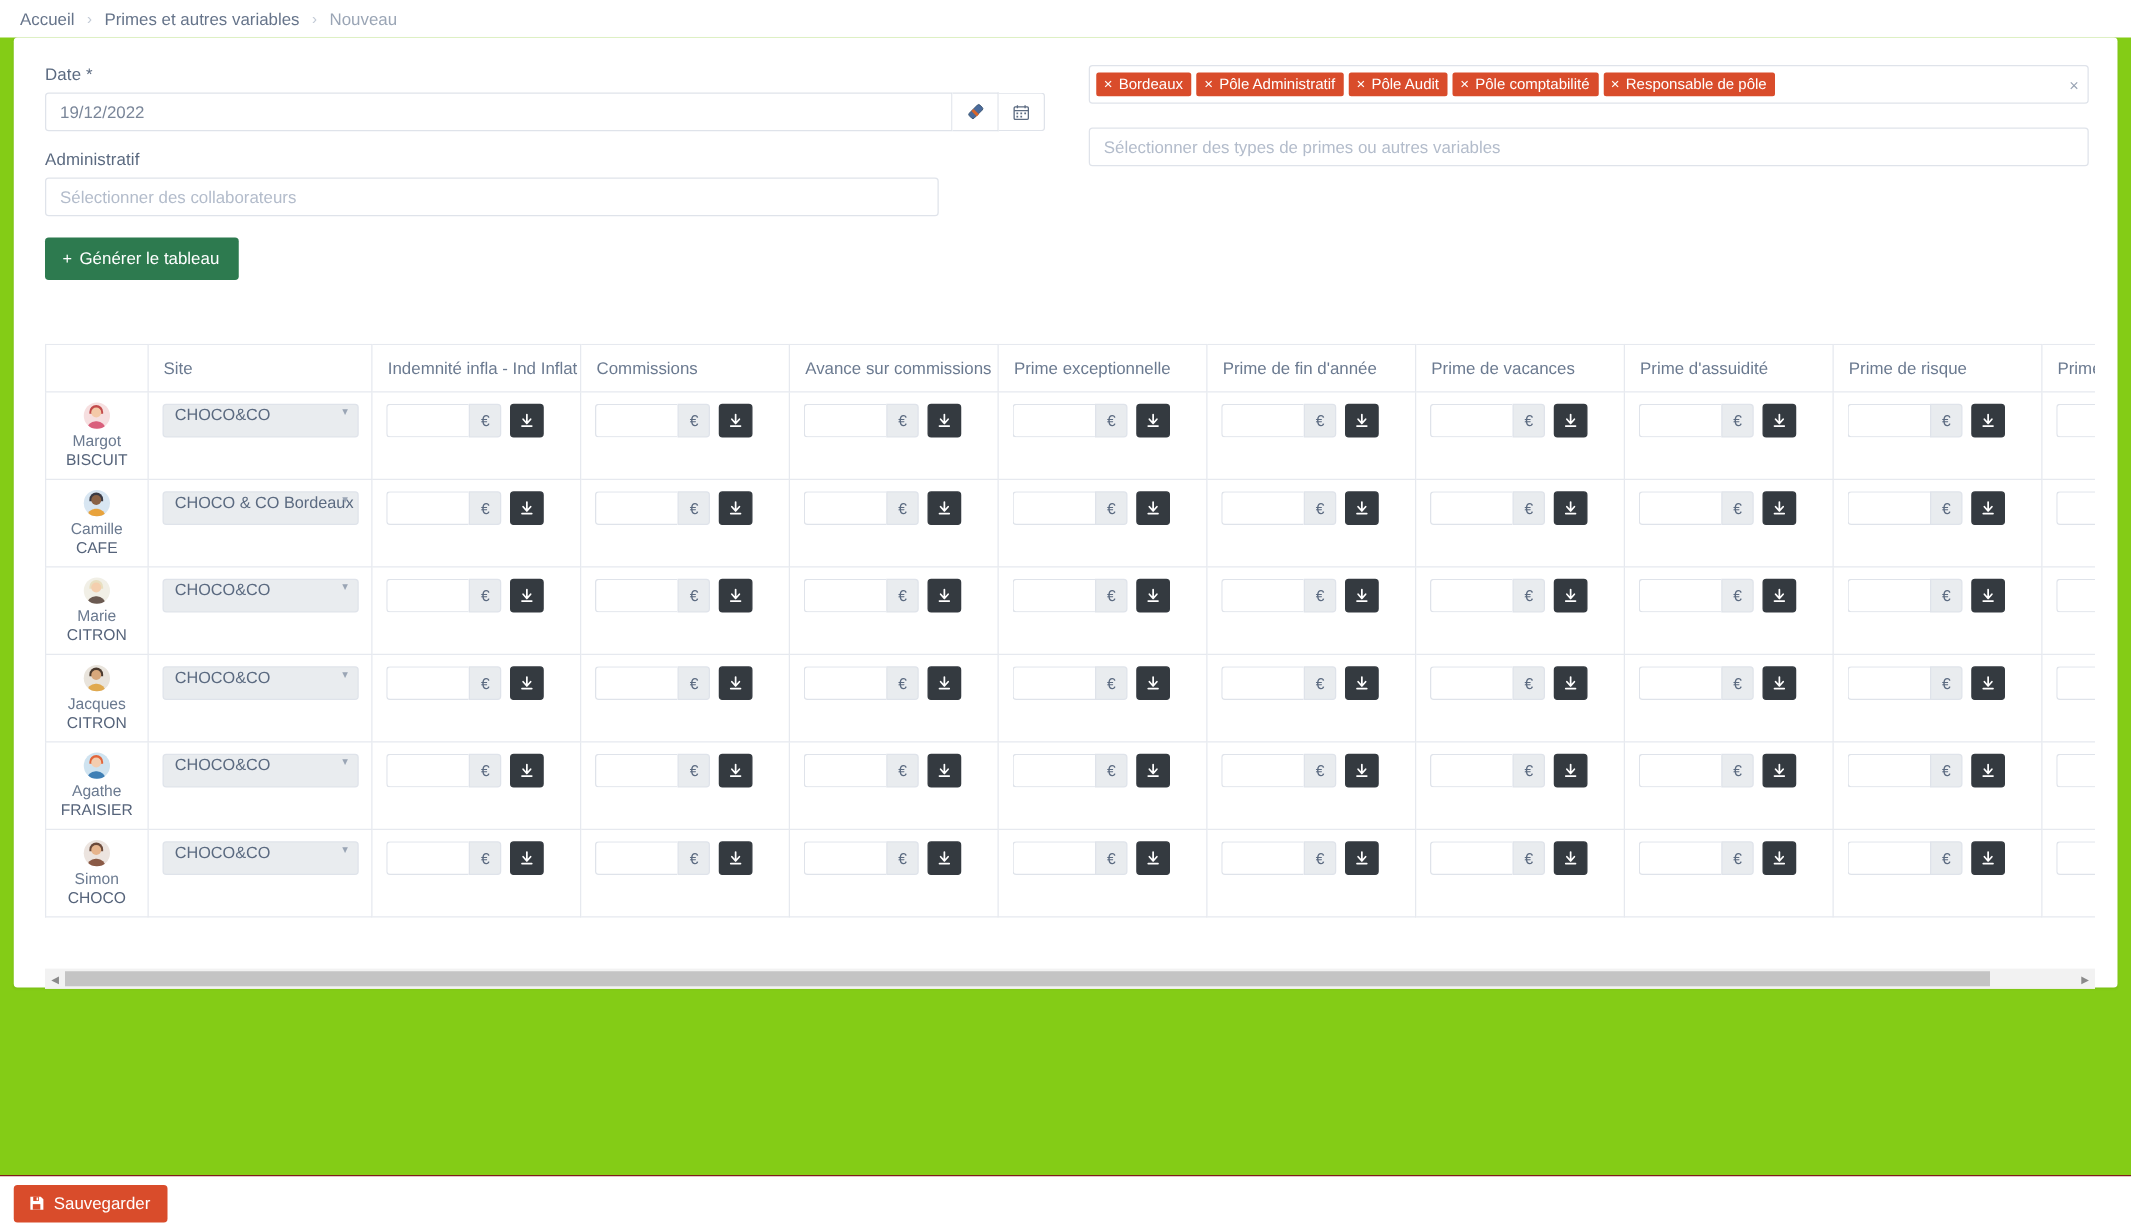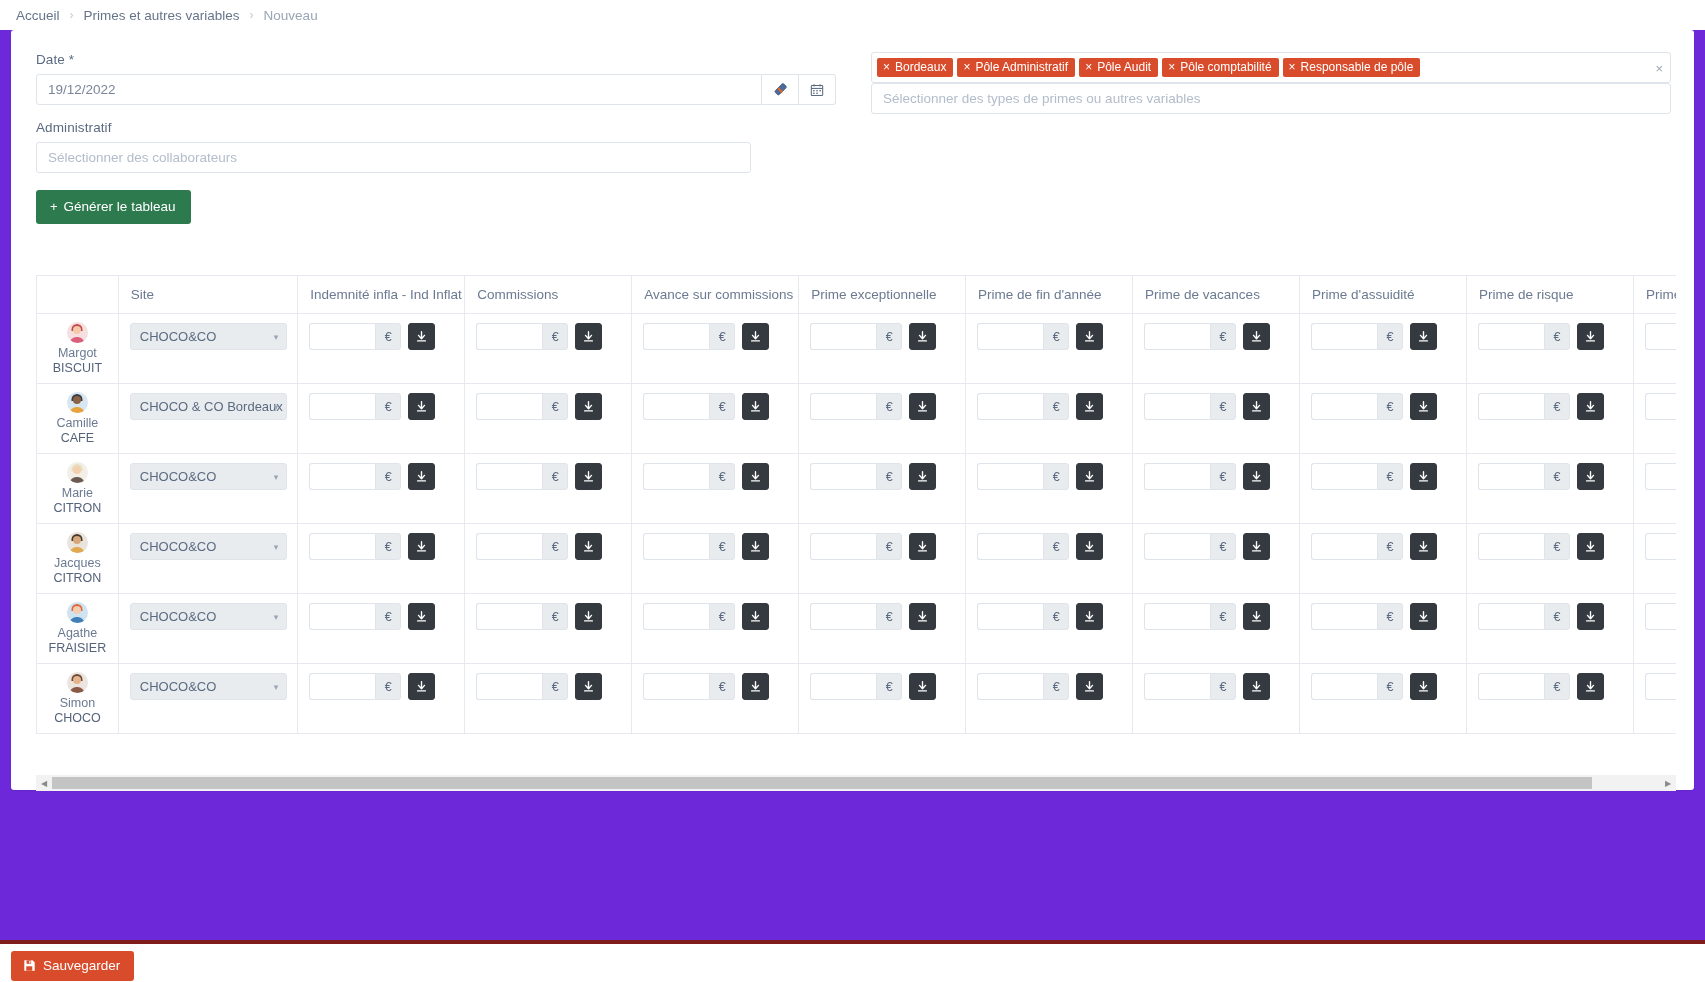--- a/index.html
+++ b/index.html
@@ -28,21 +28,21 @@
     color: #c2cad6;
     margin: 0 10px;
     font-size: 12px;
   }
 
   
   .page {
     position: absolute;
     top: 30px; left: 0;
     width: 1705px; height: 912px;
-    background: #6d28d9;
+    background: #84cc16;
     padding: 0;
   }
   .card {
     position: absolute;
     top: 0; left: 11px;
     width: 1683px;
     height: 760px;
     background: #ffffff;
     border-radius: 3px;
     box-shadow: 0 1px 2px rgba(20,30,50,0.07);
@@ -240,21 +240,21 @@
 
   
   .site-cell { padding: 9px 10px 0 11px; }
   .site-select {
     width: 100%;
     height: 27px;
     background: #e9ecef;
     border: 1px solid #dfe3ea;
     border-radius: 3px;
     display: flex;
-    align-items: center;
+    align-items: flex-start;
     padding: 0 8px 0 9px;
     font-size: 13px;
     color: #5b6a80;
     cursor: pointer;
     position: relative;
     overflow: hidden;
     white-space: nowrap;
   }
   .site-select .caret {
     position: absolute;
@@ -339,21 +339,21 @@
     background: #c4c4c4;
     cursor: pointer;
   }
 
   
   .footer-bar {
     position: absolute;
     left: 0; bottom: 0;
     width: 1705px; height: 42px;
     background: #ffffff;
-    border-top: 4px solid #7f1d1d;
+    border-top: 1px solid #7f1d1d;
   }
   .btn-save {
     position: absolute;
     left: 11px; top: 7px;
     background: #d94c2b;
     color: #fff;
     border: none;
     border-radius: 3px;
     font-size: 13.5px;
     padding: 7px 14px 8px 12px;
@@ -430,21 +430,21 @@
             <span class="x">×</span>
               <span>Pôle comptabilité</span>
           </span>
           <span class="tag">
             <span class="x">×</span>
               <span>Responsable de pôle</span>
           </span>
           <span class="tag-clear">×</span>
         </div>
 
-        <input class="text-input" style="width: 800px;" placeholder="Sélectionner des types de primes ou autres variables">
+        <input class="text-input" style="width: 800px; margin-top: 19px;" placeholder="Sélectionner des types de primes ou autres variables">
       </div>
     </div>
 
     <div class="table-wrap">
       <table class="grid">
         <thead>
           <tr>
             <th class="col-person"></th>
             <th class="col-site">Site</th>
             <th class="col-prime">Indemnité infla - Ind Inflat</th>

